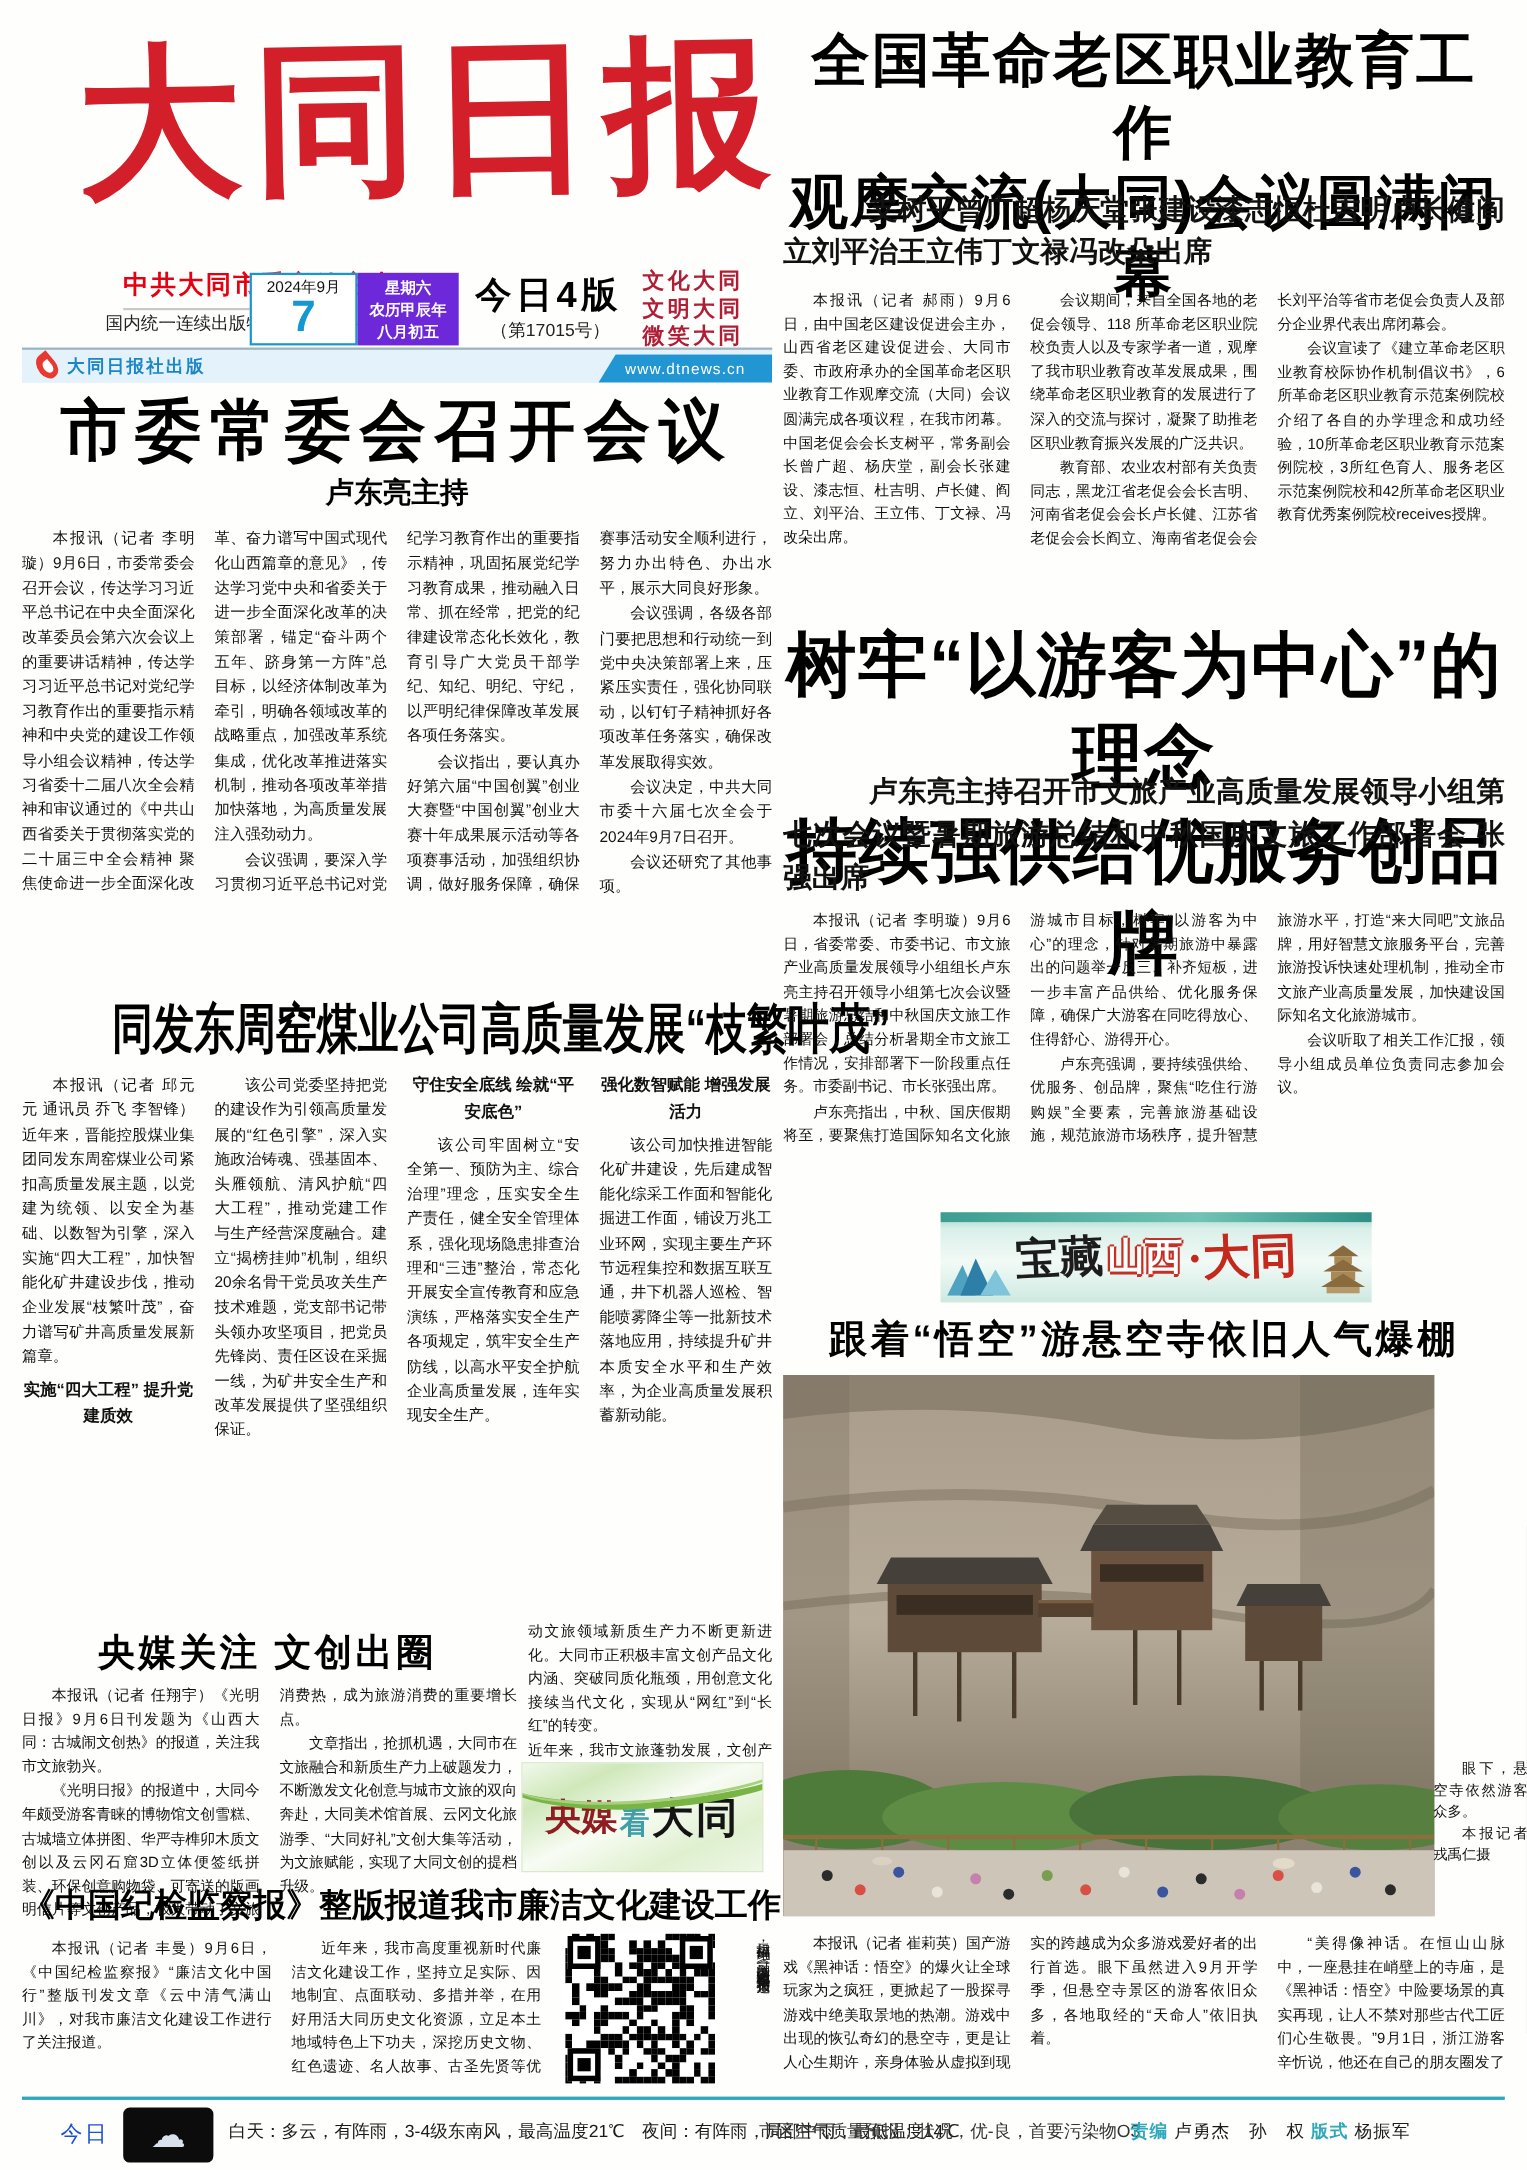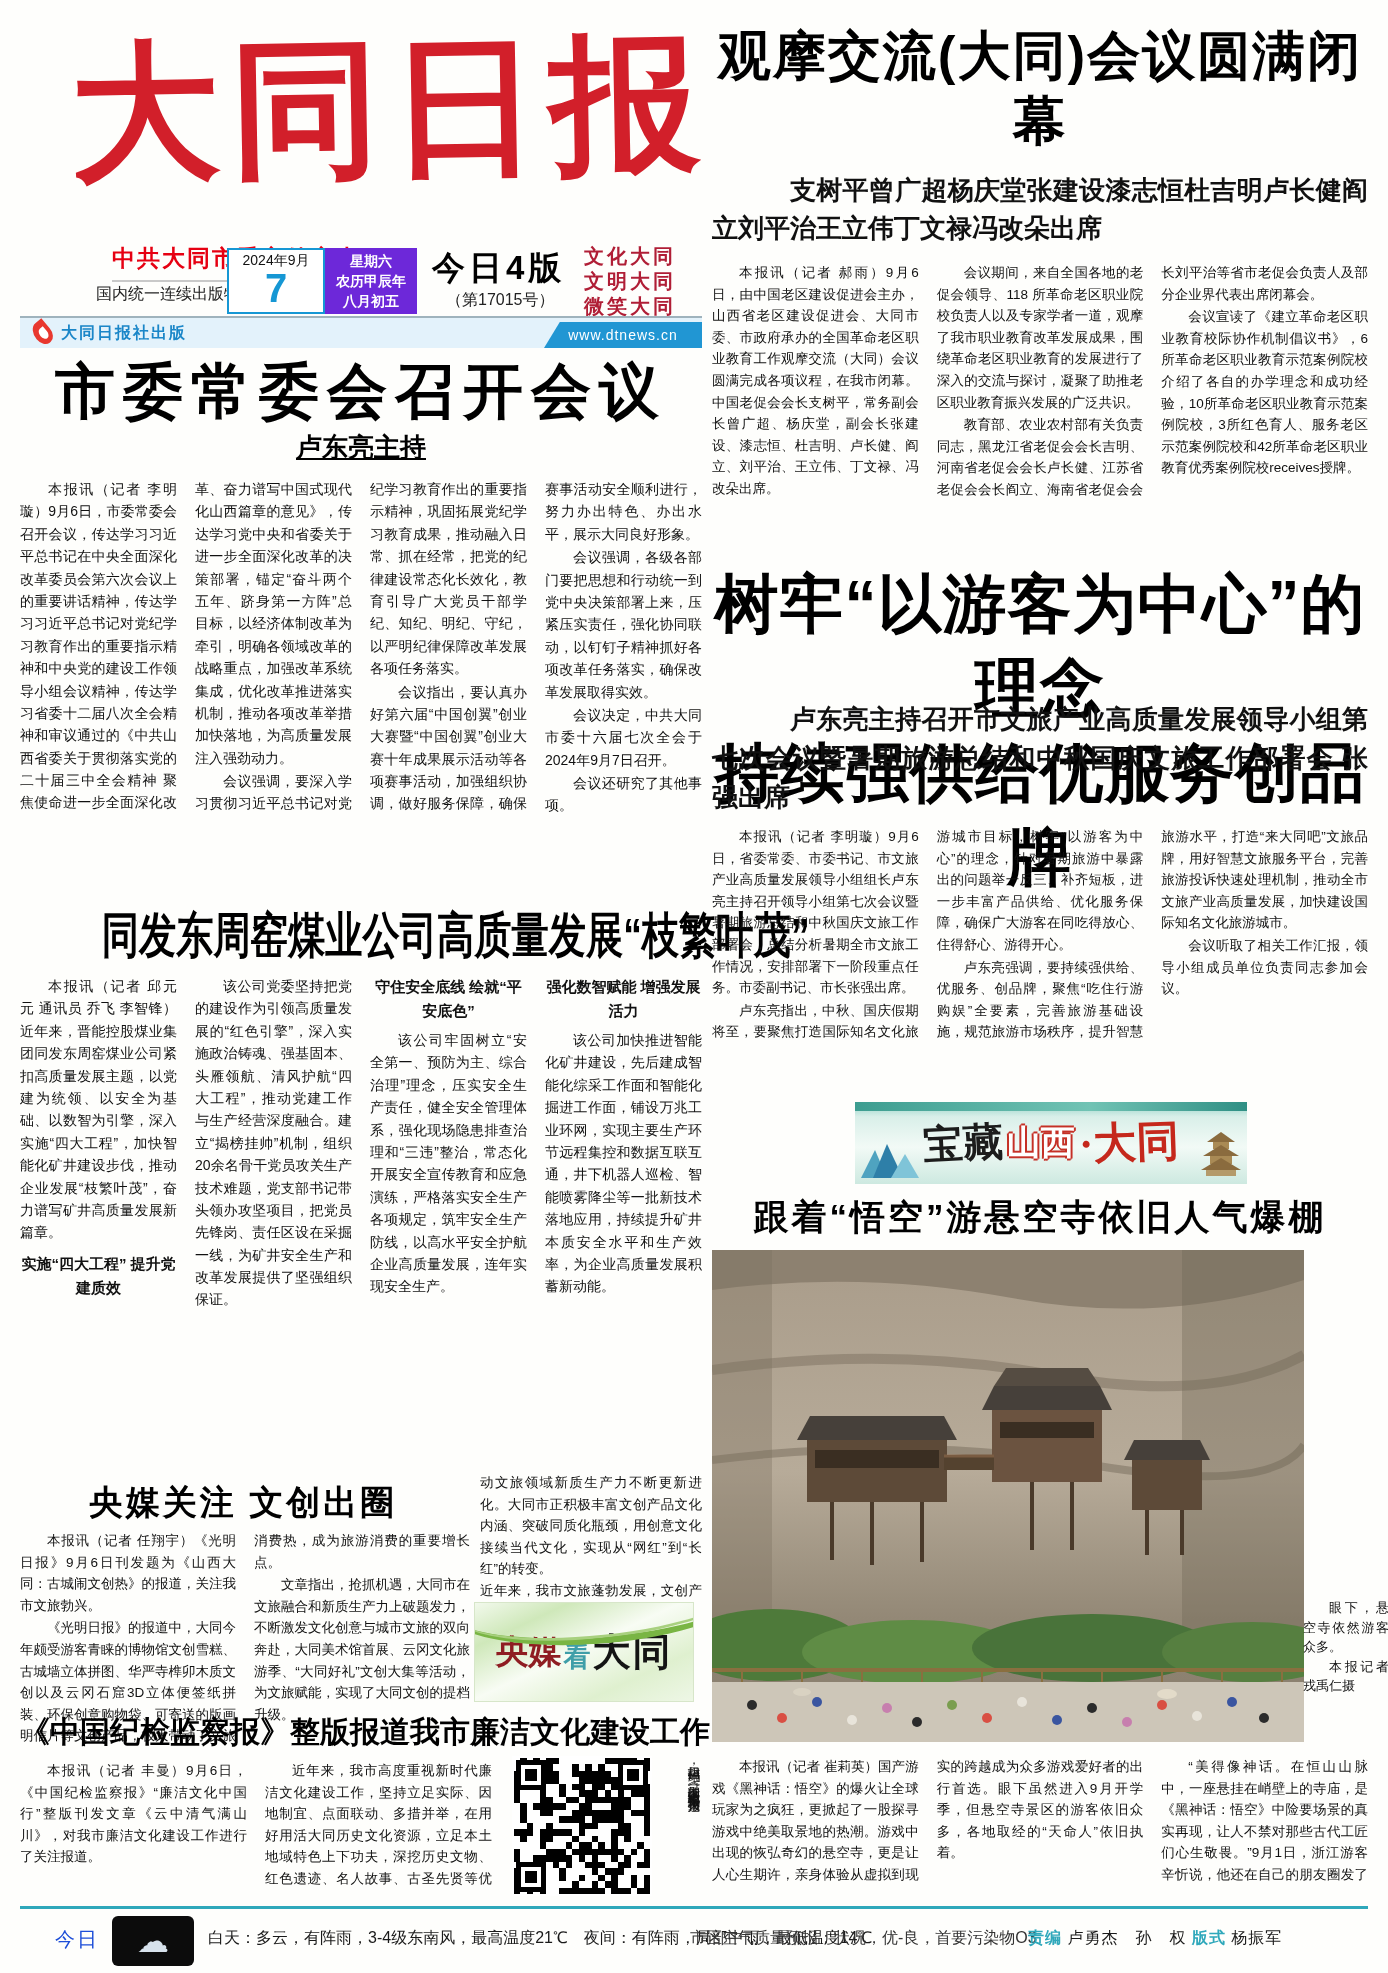--- a/index.html
+++ b/index.html
@@ -38,21 +38,21 @@
 
   
   .hl{font-weight:bold;color:#000;text-align:center;}
   .cols{column-gap:18px;text-align:justify;overflow:hidden;font-size:14px;line-height:1.6;}
   .cols p{margin:0 0 1px;text-indent:2em;}
   .cols h4{margin:8px 0 6px;text-align:center;font-size:15px;text-indent:0;}
   .subhead-par{font-weight:bold;text-align:justify;}
 
   
   .changwei-hl{left:20px;top:352px;width:682px;font-size:60px;letter-spacing:8px;}
-  .changwei-by{left:20px;top:430px;width:682px;font-size:26px;text-decoration:underline;}
+  .changwei-by{left:20px;top:430px;width:682px;font-size:26px;}
   .changwei-body{left:20px;top:478px;width:682px;height:360px;column-count:4;}
 
   .kicker{left:118px;top:848px;width:330px;height:42px;background:#c03540;color:#fff;
     display:flex;align-items:center;justify-content:center;font-size:22px;font-weight:bold;
     letter-spacing:1px;}
   .kicker:before,.kicker:after{content:"";position:absolute;top:-10px;border-style:solid;}
   .kicker:before{left:0;border-width:0 14px 10px 0;border-color:transparent #7d1f27 transparent transparent;}
   .kicker:after{right:0;border-width:0 0 10px 14px;border-color:transparent transparent #7d1f27 transparent;}
   .tongfa-hl{left:20px;top:903px;width:682px;font-size:49px;white-space:nowrap;
     transform:scaleX(0.76);transform-origin:center;letter-spacing:0px;}
@@ -653,20 +653,21 @@
         <i class="on"></i>
         <i class="on"></i>
       </div>
     <div class="finder f1"></div>
     <div class="finder f2"></div>
     <div class="finder f3"></div>
   </div>
   <div class="abs qr-caption">扫描二维码，可阅读《中国纪检监察报》相关报道</div>
 
   <div class="abs hl guanmo-hl">
+    <div>全国革命老区职业教育工作</div>
     <div>观摩交流(大同)会议圆满闭幕</div>
   </div>
   <div class="abs subhead-par guanmo-sub">支树平曾广超杨庆堂张建设漆志恒杜吉明卢长健阎立刘平治王立伟丁文禄冯改朵出席</div>
   <div class="abs cols guanmo-body">
       <p>本报讯（记者 郝雨）9月6日，由中国老区建设促进会主办，山西省老区建设促进会、大同市委、市政府承办的全国革命老区职业教育工作观摩交流（大同）会议圆满完成各项议程，在我市闭幕。中国老促会会长支树平，常务副会长曾广超、杨庆堂，副会长张建设、漆志恒、杜吉明、卢长健、阎立、刘平治、王立伟、丁文禄、冯改朵出席。</p>
       <p>会议期间，来自全国各地的老促会领导、118 所革命老区职业院校负责人以及专家学者一道，观摩了我市职业教育改革发展成果，围绕革命老区职业教育的发展进行了深入的交流与探讨，凝聚了助推老区职业教育振兴发展的广泛共识。</p>
       <p>教育部、农业农村部有关负责同志，黑龙江省老促会会长吉明、河南省老促会会长卢长健、江苏省老促会会长阎立、海南省老促会会长刘平治等省市老促会负责人及部分企业界代表出席闭幕会。</p>
       <p>会议宣读了《建立革命老区职业教育校际协作机制倡议书》，6所革命老区职业教育示范案例院校介绍了各自的办学理念和成功经验，10所革命老区职业教育示范案例院校，3所红色育人、服务老区示范案例院校和42所革命老区职业教育优秀案例院校receives授牌。</p>
     </div>
 

